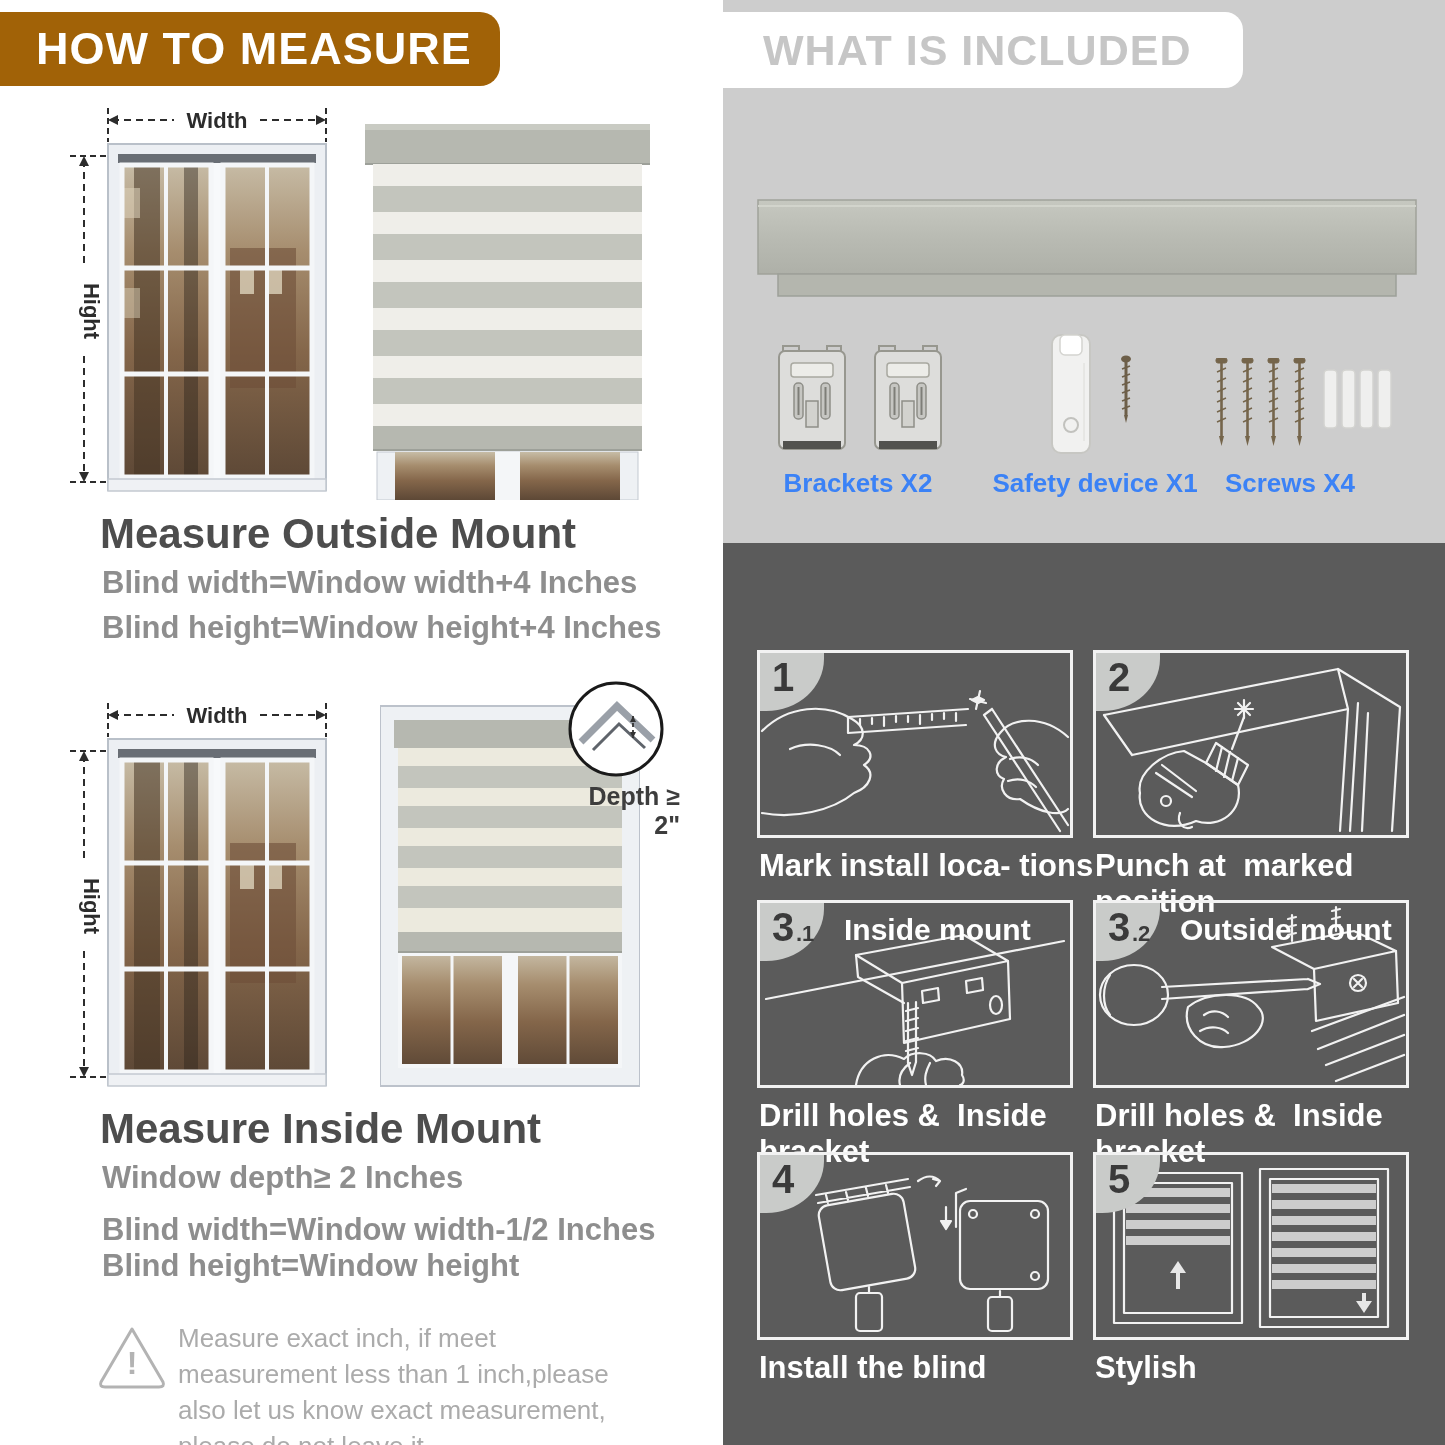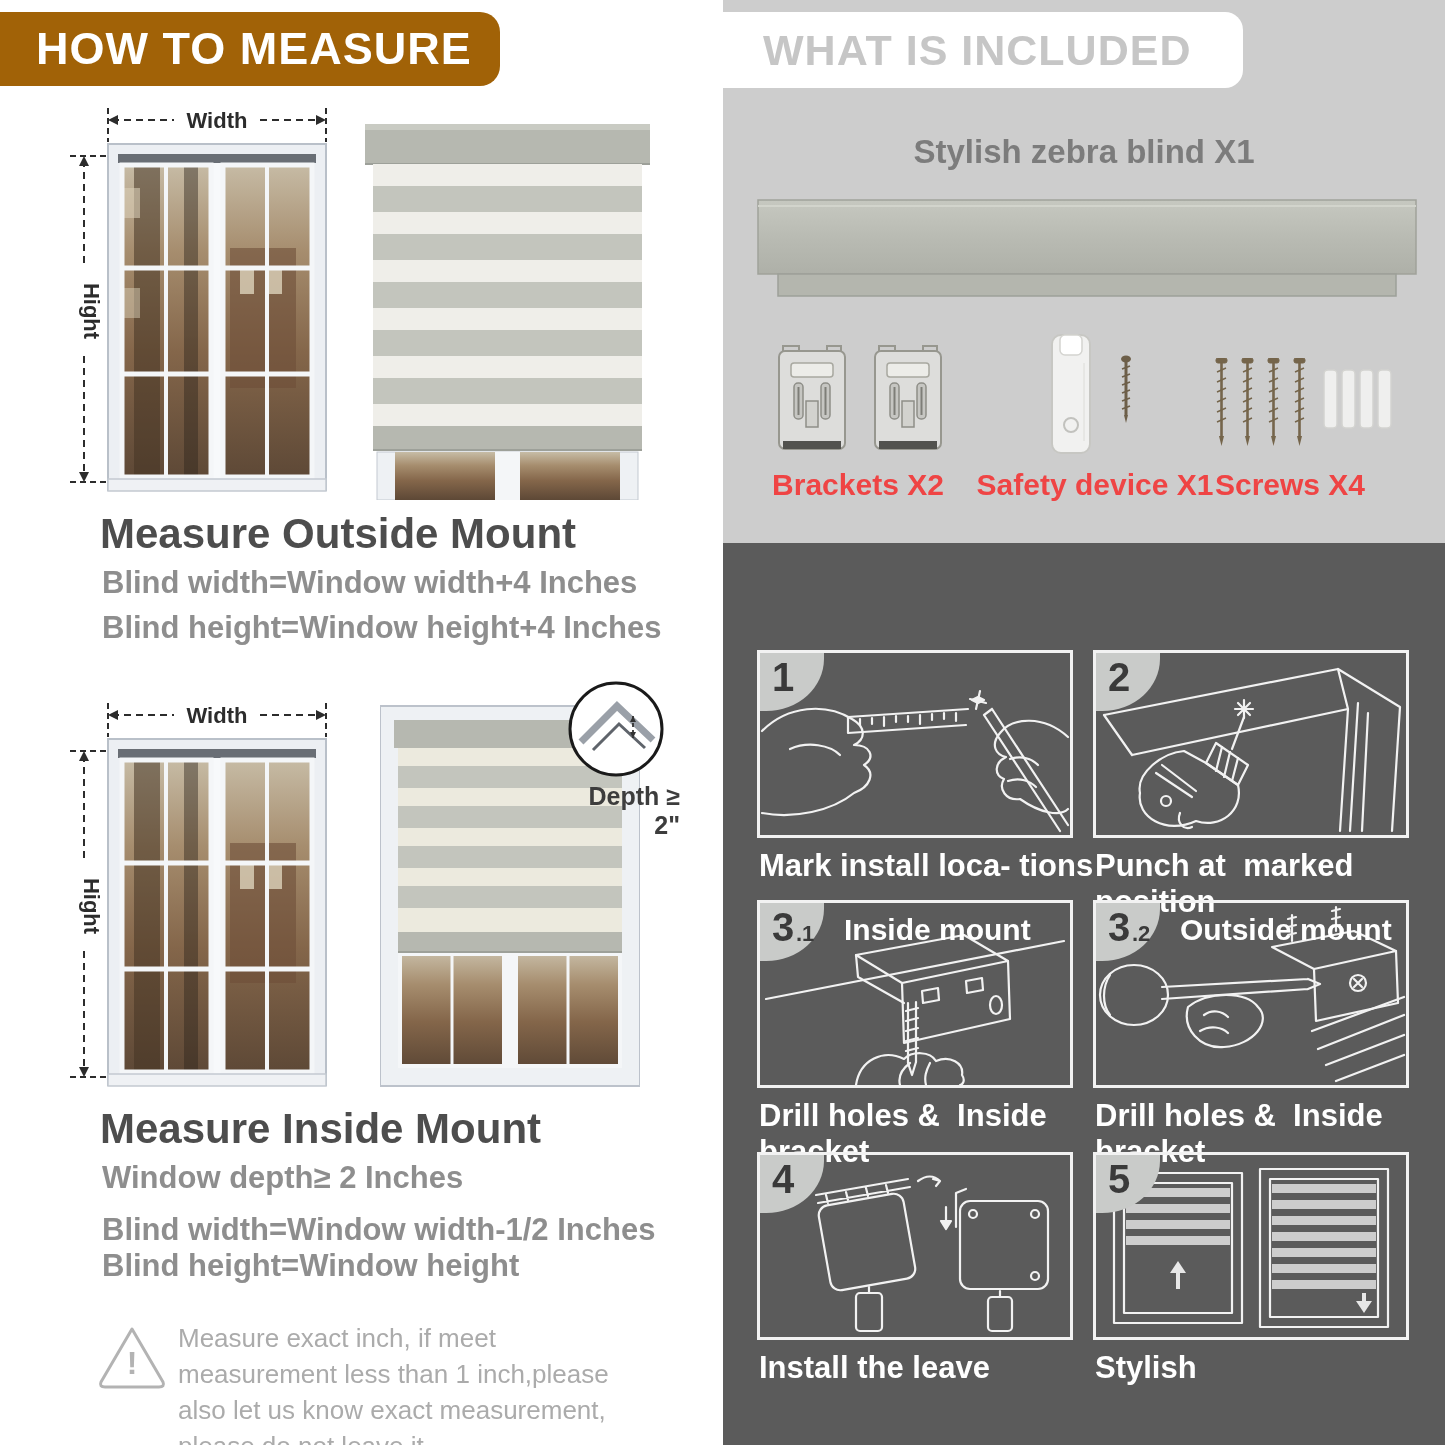--- a/index.html
+++ b/index.html
@@ -18,21 +18,21 @@
   .warning-text{left:178px;top:1320px;width:480px;font-size:26px;line-height:36px;
     color:#ababab;}
 
   
   .right-top{left:723px;top:0;width:722px;height:543px;background:#cdcdcd;}
   .wii-header{left:723px;top:12px;width:480px;height:76px;background:#ffffff;
     border-radius:0 18px 18px 0;color:#c6c6c6;font-weight:bold;font-size:43px;
     line-height:76px;padding-left:40px;letter-spacing:1px;}
   .product-label{left:723px;top:133px;width:722px;text-align:center;
     font-size:33px;font-weight:bold;color:#7c7c7c;}
-  .comp-label{font-size:30px;font-weight:bold;color:#ef4444;text-align:center;}
+  .comp-label{font-size:26px;font-weight:bold;color:#3b82f6;text-align:center;}
 
   .dark-panel{left:723px;top:543px;width:722px;height:902px;background:#5b5b5b;}
   .iom-header{left:723px;top:553px;width:592px;height:78px;background:#ffffff;
     border-radius:0 18px 18px 0;color:#3e3e3e;font-weight:bold;font-size:44px;
     line-height:78px;padding-left:38px;}
 
   .step{position:absolute;width:316px;height:188px;border:3px solid #f2f2f2;
     box-sizing:border-box;overflow:hidden;}
   .step svg.art{position:absolute;left:0;top:0;}
   .badge{position:absolute;left:0;top:0;width:64px;height:58px;background:#c9cbc9;
@@ -214,21 +214,20 @@
   <div class="abs formula" style="left:102px;top:1248px;">Blind height=Window height</div>
 
   <svg class="abs" style="left:95px;top:1322px;" width="74" height="74" viewBox="0 0 74 74">
     <path d="M37,7 L68,60 Q70,65 64,65 L10,65 Q4,65 6,60 Z" fill="none" stroke="#b3b3b3" stroke-width="3" stroke-linejoin="round"></path>
     <text x="37" y="52" text-anchor="middle" font-size="32" font-weight="bold" fill="#b3b3b3">!</text>
   </svg>
   <div class="abs warning-text">Measure exact inch, if meet measurement less than 1 inch,please also let us know exact measurement, please do not leave it</div>
 
   <div class="abs right-top"></div>
   <div class="abs wii-header">WHAT IS INCLUDED</div>
-  <div class="abs product-label">Stylish zebra blind X1</div>
 
   <svg class="abs" style="left:752px;top:196px;" width="670" height="102" viewBox="0 0 670 102">
     <defs>
       <linearGradient id="rail" x1="0" y1="0" x2="0" y2="1">
         <stop offset="0" stop-color="#c6c8c0"></stop>
           <stop offset="0.5" stop-color="#b9bbb3"></stop>
         <stop offset="1" stop-color="#aeb0a8"></stop>
       </linearGradient>
     </defs>
     <rect x="6" y="4" width="658" height="74" fill="url(#rail)" stroke="#a0a29a" stroke-width="1.5"></rect>
@@ -419,21 +418,21 @@
         <path d="M186,52 L186,68"></path>
         <path d="M186,74 l-5,-8 h10 Z" fill="#f2f2f2"></path>
         <path d="M240,136 v6"></path>
         <rect x="228" y="142" width="24" height="34" rx="4"></rect>
       </g>
     </svg>
     <div class="badge">
       <span class="badge-num">4</span>
     </div>
   </div>
-  <div class="caption" style="left:759px;top:1350px;">Install the leave</div>
+  <div class="caption" style="left:759px;top:1350px;">Install the blind</div>
 
   <div class="step" style="left:1093px;top:1152px;">
     <svg class="art" width="310" height="182" viewBox="0 0 310 182">
       <g stroke="#f2f2f2" stroke-width="2.2" fill="none" stroke-linejoin="round">
         <rect x="18" y="18" width="128" height="150"></rect>
         <rect x="28" y="28" width="108" height="130"></rect>
         <rect x="164" y="14" width="128" height="158"></rect>
         <rect x="174" y="24" width="108" height="138"></rect>
       </g>
       <g fill="#cdcdcd">

